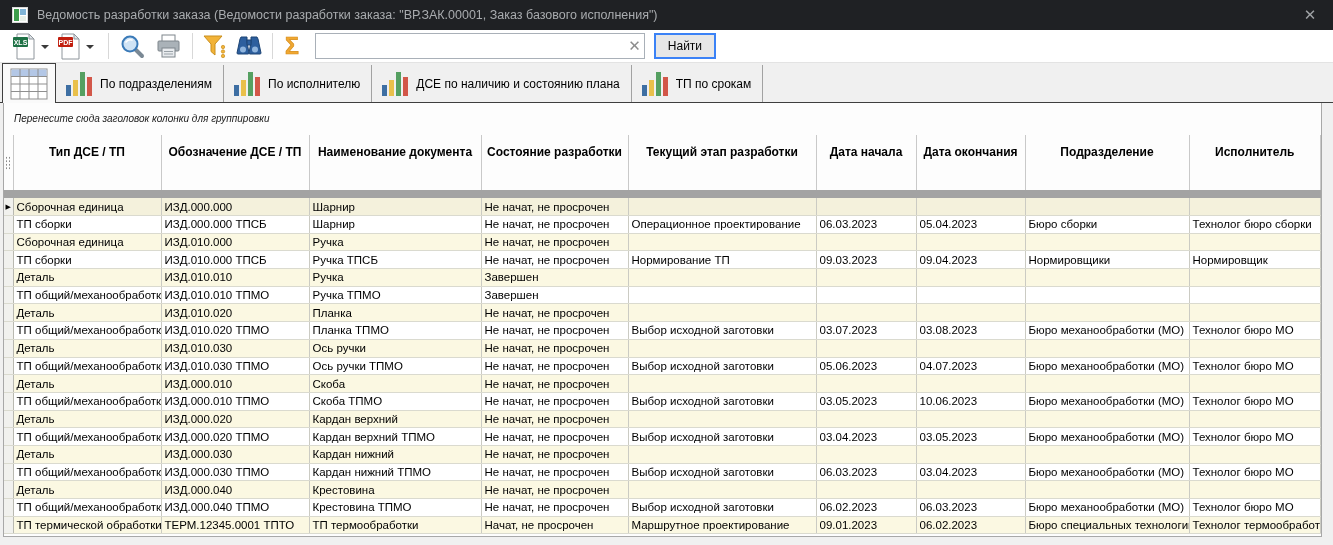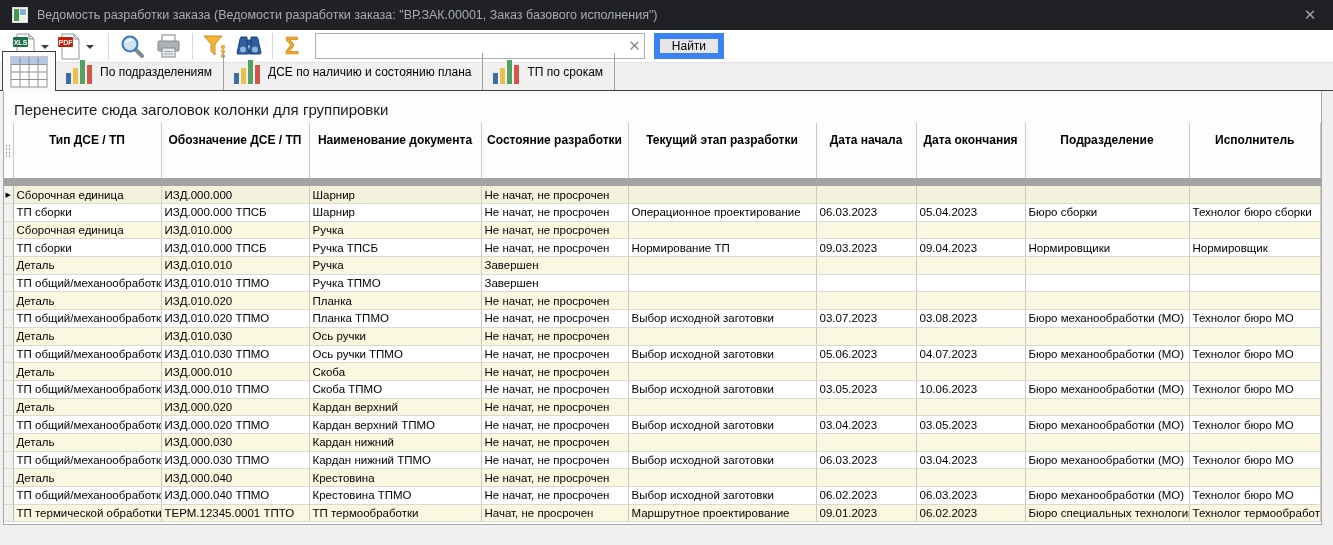--- a/index.html
+++ b/index.html
@@ -36,43 +36,43 @@
   .search-input {
     width:330px; height:26px; border:1px solid #a9b0b8; padding:2px 26px 2px 6px;
     font-size:12px; font-family:inherit; outline:none;
   }
   .search-clear {
     position:absolute; right:4px; top:3px; font-size:15px; color:#8c8c8c;
     cursor:pointer; font-weight:bold; line-height:19px;
   }
   .find-btn {
     margin-left:9px; height:26px; padding:0 12px; font-size:12px; font-family:inherit;
-    background:#e7e7e7; border:6px solid #3b82f6; cursor:pointer; color:#000;
+    background:#e7e7e7; border:2px solid #3b82f6; cursor:pointer; color:#000;
   }
   
   .tabstrip {
-    height:28px; background:#f0f0f0; display:flex; align-items:flex-end;
+    height:40px; background:#f0f0f0; display:flex; align-items:flex-end;
     padding-left:2px; border-bottom:1px solid #3f3f3f; position:relative;
   }
   .tab {
     height:37px; display:flex; align-items:center; gap:7px; padding:0 11px 0 9px;
     font-size:12px; color:#000; border-right:1px solid #a2a2a2; cursor:pointer;
     white-space:nowrap;
   }
   .tab.active {
     height:40px; width:54px; justify-content:center; background:#fafafa;
     border:1px solid #3f3f3f; border-bottom:none; margin-bottom:-1px; z-index:2;
     padding:0;
   }
   
   .grid-panel {
     margin:0 11px 0 3px; height:434px; background:#fdfdfd;
     border:1px solid #a8a8a8; border-top:none; overflow:hidden;
   }
-  .group-panel { height:32px; padding:10px 0 0 10px; font-size:15px; color:#1a1a1a; }
+  .group-panel { height:32px; padding:10px 0 0 10px; font-size:10px; font-style:italic; color:#1a1a1a; }
   table { width:100%; border-collapse:collapse; table-layout:fixed; }
   th {
     height:59px; vertical-align:top; padding-top:10px; font-size:12px; font-weight:bold;
     text-align:center; background:#fdfdfd; border-right:1px solid #c9c9c9;
     border-bottom:8px solid #a3a3a3; overflow:hidden; white-space:nowrap; cursor:pointer;
   }
   th.marker { vertical-align:middle; padding:0; cursor:default; }
   .dots {
     width:6px; height:14px; margin:0 auto;
     background-image:radial-gradient(circle,#8a8a8a 35%,transparent 40%);
@@ -182,20 +182,29 @@
     </svg>
   </div>
   <div class="tab">
     <svg width="28" height="26" viewBox="0 0 28 26">
       <rect x="1" y="14" width="5" height="11" fill="#3e6fa3"></rect>
       <rect x="8" y="9" width="5" height="16" fill="#e9c04b"></rect>
       <rect x="15" y="1" width="5" height="24" fill="#55a061"></rect>
       <rect x="22" y="6" width="5" height="19" fill="#d25749"></rect>
     </svg>
     <span>По подразделениям</span>
+  </div>
+  <div class="tab">
+    <svg width="28" height="26" viewBox="0 0 28 26">
+      <rect x="1" y="14" width="5" height="11" fill="#3e6fa3"></rect>
+      <rect x="8" y="9" width="5" height="16" fill="#e9c04b"></rect>
+      <rect x="15" y="1" width="5" height="24" fill="#55a061"></rect>
+      <rect x="22" y="6" width="5" height="19" fill="#d25749"></rect>
+    </svg>
+    <span>По исполнителю</span>
   </div>
   <div class="tab">
     <svg width="28" height="26" viewBox="0 0 28 26">
       <rect x="1" y="14" width="5" height="11" fill="#3e6fa3"></rect>
       <rect x="8" y="9" width="5" height="16" fill="#e9c04b"></rect>
       <rect x="15" y="1" width="5" height="24" fill="#55a061"></rect>
       <rect x="22" y="6" width="5" height="19" fill="#d25749"></rect>
     </svg>
     <span>ДСЕ по наличию и состоянию плана</span>
   </div>

